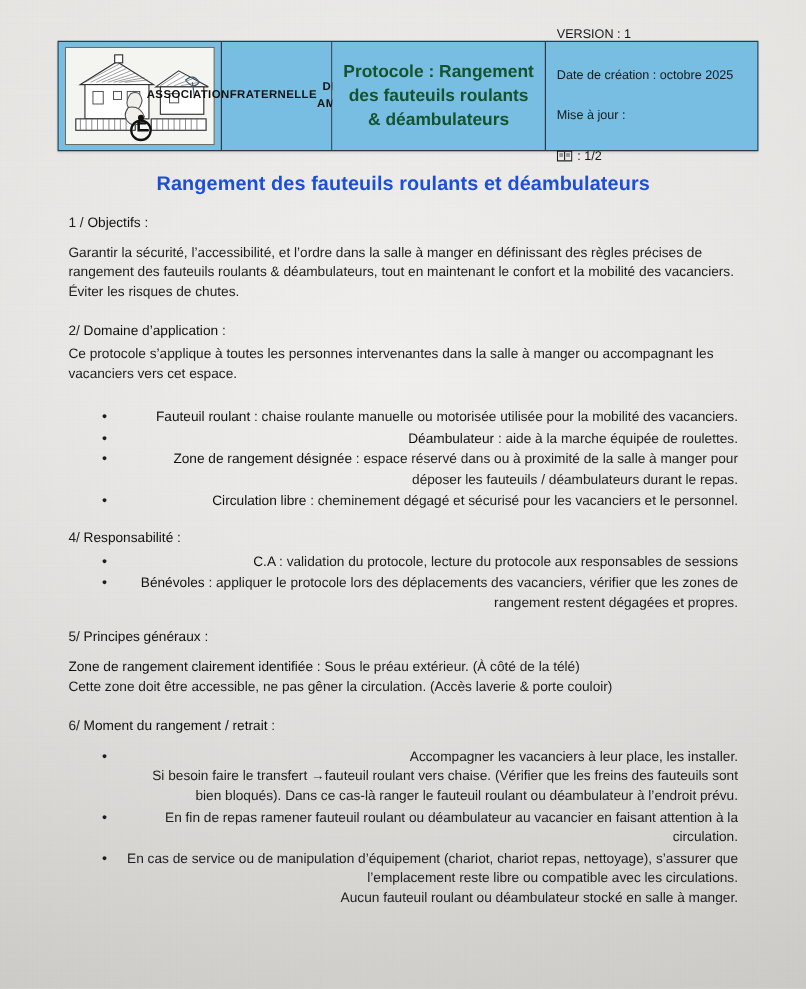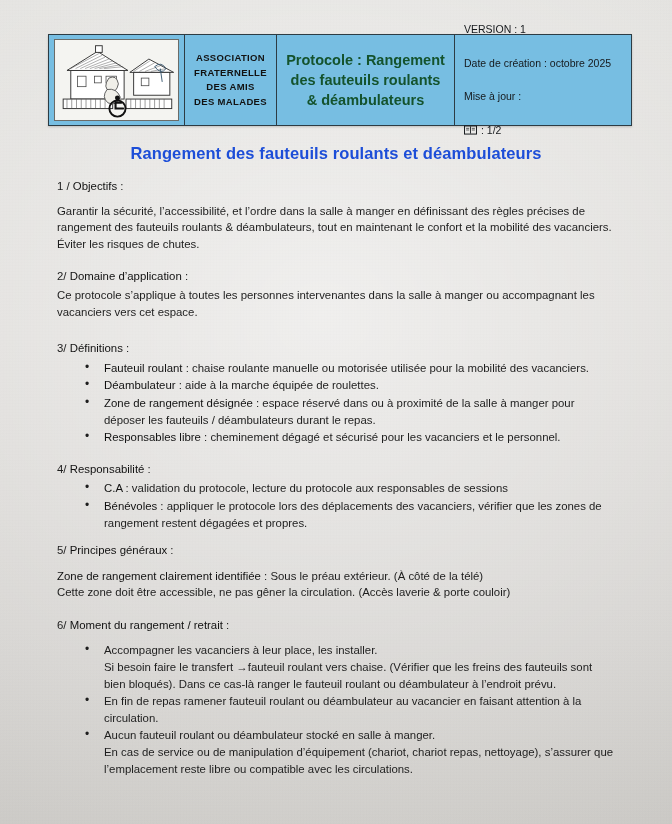--- a/index.html
+++ b/index.html
@@ -70,21 +70,21 @@
     width: 100%;
     height: 100%;
     background: #f2f2ef;
     border: 1px solid #6c6c68;
     box-sizing: border-box;
     overflow: hidden;
     display: block;
   }
   .cell-assoc {
     width: 92px;
-    flex-direction: column;
+    flex-direction: row;
     font-weight: bold;
     font-size: 9.5px;
     letter-spacing: .35px;
     line-height: 14.5px;
     color: #121212;
     text-align: right;
     padding: 0 3px;
   }
   .cell-title {
     width: 178px;
@@ -142,20 +142,21 @@
   .sec-head b { font-weight: bold; }
   .para {
     margin: 0 0 6px 0;
   }
   .gap-sm { height: 10px; }
   .gap-md { height: 14px; }
   ul.bullets {
     list-style: none;
     margin: 0 0 0 0;
     padding: 0;
+    text-align: right;
   }
   ul.bullets > li {
     position: relative;
     padding-left: 47px;
     margin-bottom: 1px;
   }
   ul.bullets > li::before {
     content: "\2022";
     position: absolute;
     left: 28px;
@@ -287,26 +288,25 @@
     <div class="sec-head"><span>1 / </span><b>Objectifs</b><span> :</span></div>
     <p class="para">Garantir la sécurité, l’accessibilité, et l’ordre dans la salle à manger en définissant des règles précises de rangement des fauteuils roulants &amp; déambulateurs, tout en maintenant le confort et la mobilité des vacanciers. Éviter les risques de chutes.</p>
 
     <div class="gap-sm"></div>
 
     <div class="sec-head" style="margin-bottom:2px"><span>2/ </span><b>Domaine d’application</b><span> :</span></div>
     <p class="para">Ce protocole s’applique à toutes les personnes intervenantes dans la salle à manger ou accompagnant les vacanciers vers cet espace.</p>
 
     <div class="gap-md"></div>
 
-    <div class="sec-head" style="margin-bottom:3px"><span>3/ </span><b>Définitions</b><span> :</span></div>
     <ul class="bullets">
       <li><b>Fauteuil roulant</b><span> : chaise roulante manuelle ou motorisée utilisée pour la mobilité des vacanciers.</span></li>
       <li><b>Déambulateur</b><span> : aide à la marche équipée de roulettes.</span></li>
       <li><b>Zone de rangement désignée</b><span> : espace réservé dans ou à proximité de la salle à manger pour déposer les fauteuils / déambulateurs durant le repas.</span></li>
-      <li><b>Responsables libre</b><span> : cheminement dégagé et sécurisé pour les vacanciers et le personnel.</span></li>
+      <li><b>Circulation libre</b><span> : cheminement dégagé et sécurisé pour les vacanciers et le personnel.</span></li>
     </ul>
 
     <div class="gap-md"></div>
 
     <div class="sec-head" style="margin-bottom:3px"><span>4/ </span><b>Responsabilité</b><span> :</span></div>
     <ul class="bullets">
       <li><b>C.A</b><span> : validation du protocole, lecture du protocole aux responsables de sessions</span></li>
       <li><b>Bénévoles</b><span> : appliquer le protocole lors des déplacements des vacanciers, vérifier que les zones de rangement restent dégagées et propres.</span></li>
     </ul>
 
@@ -321,19 +321,19 @@
     <div class="sec-head" style="margin-bottom:9px"><span>6/ </span><b>Moment du rangement / retrait</b><span> :</span></div>
     <ul class="bullets">
       <li>
         <span class="sub-line">Accompagner les vacanciers à leur place, les installer.</span>
         <span class="sub-line">Si besoin faire le transfert →fauteuil roulant vers chaise. (Vérifier que les freins des fauteuils sont bien bloqués). Dans ce cas-là ranger le fauteuil roulant ou déambulateur à l’endroit prévu.</span>
       </li>
       <li>
         <span class="sub-line">En fin de repas ramener fauteuil roulant ou déambulateur au vacancier en faisant attention à la circulation.</span>
       </li>
       <li>
+        <span class="sub-line">En cas de service ou de manipulation d’équipement (chariot, chariot repas, nettoyage), s’assurer que l’emplacement reste libre ou compatible avec les circulations.</span>
         <span class="sub-line">Aucun fauteuil roulant ou déambulateur stocké en salle à manger.</span>
-        <span class="sub-line">En cas de service ou de manipulation d’équipement (chariot, chariot repas, nettoyage), s’assurer que l’emplacement reste libre ou compatible avec les circulations.</span>
       </li>
     </ul>
 
   </div>
 </div>
 
 </body></html>

